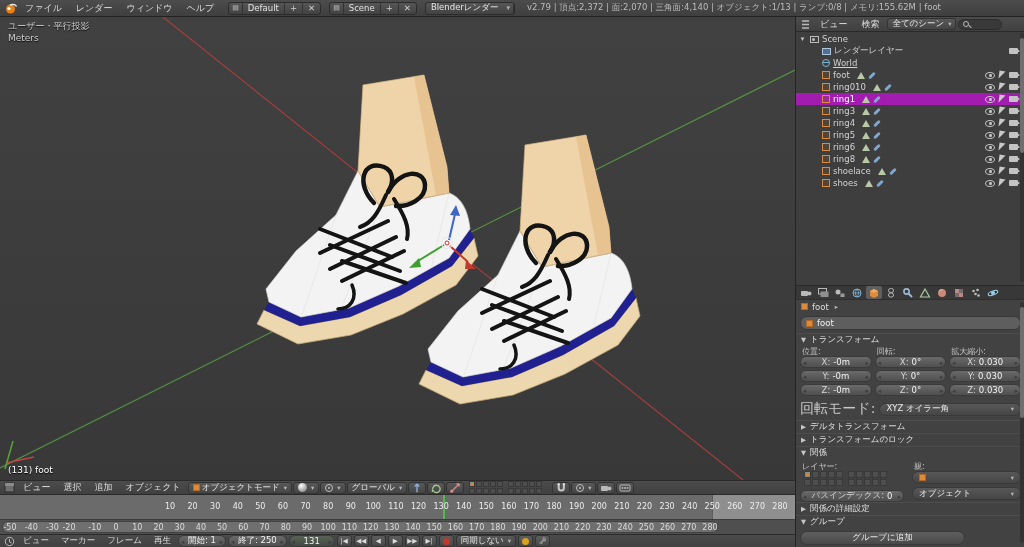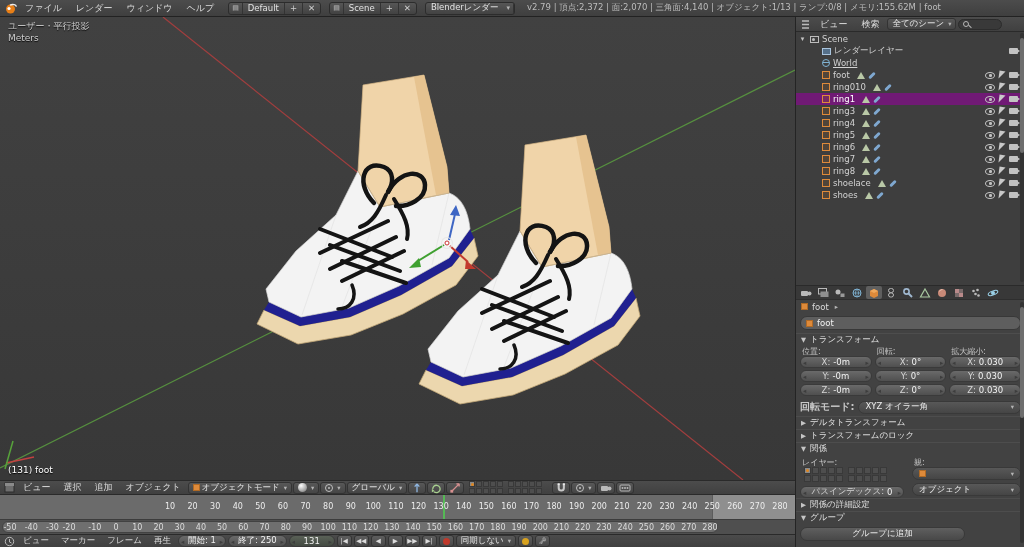--- a/index.html
+++ b/index.html
@@ -69,21 +69,21 @@
   .recdot { width:7px; height:7px; border-radius:50%; background:#c0392b; }
   .keydot { width:7px; height:7px; border-radius:50%; background:#d8a21f; }
 
   
   #right { position:absolute; left:795px; top:17px; width:229px; height:530px; background:#3e3e3e; border-left:1px solid #242424; }
   #outliner { position:absolute; left:0; top:0; width:229px; height:268px; background:#3e3e3e; }
   #ol-header { height:15px; background:linear-gradient(#4c4c4c,#404040); border-bottom:1px solid #2a2a2a;
     display:flex; align-items:center; gap:2px; padding:0 3px; }
   #outliner-body { position:absolute; left:0; top:16px; right:5px; bottom:0; overflow:hidden; }
   .ol-row { display:flex; align-items:center; height:12px; font-size:8.5px; color:#d2d2d2; gap:3px; }
-  .ol-row.sel { background:#701a75; color:#fff; }
+  .ol-row.sel { background:#a21caf; color:#fff; }
   .ol-exp { width:9px; text-align:center; font-size:7px; color:#c5c5c5; }
   .ol-label { white-space:nowrap; }
   .ol-data { display:flex; align-items:center; gap:3px; margin-left:4px; }
   .ol-toggles { margin-left:auto; display:flex; align-items:center; gap:4px; padding-right:2px; }
 
   
   .ic { display:inline-block; }
   .ic-scene { width:9px; height:7px; border:1px solid #bdbdbd; position:relative; }
   .ic-scene::after { content:""; position:absolute; left:1px; top:1px; width:3px; height:3px; border-radius:50%; background:#bdbdbd; }
   .ic-renderlayer { width:9px; height:7px; border:1px solid #a9c4dd; background:#55708a; }
@@ -117,21 +117,21 @@
   .namefield { margin:3px 4px; height:14px; display:flex; align-items:center; gap:4px; padding:0 5px;
     background:#5e5e5e; border:1px solid #383838; border-radius:7px; color:#f2f2f2; font-size:8.5px; }
   .phead { height:13px; display:flex; align-items:center; gap:4px; padding:0 5px; border-top:1px solid #4d4d4d;
     color:#e0e0e0; font-size:8.5px; }
   .tri { font-size:6.5px; color:#c5c5c5; }
   .cols { display:flex; gap:3px; padding:0 4px; }
   .col { flex:1; min-width:0; }
   .collbl { height:10px; font-size:8px; color:#c8c8c8; padding-left:2px; }
   .col .nfield { margin-bottom:2px; padding:0 8px; }
   .rowline { display:flex; align-items:center; gap:4px; padding:2px 4px; }
-  .lbl { font-size:10px; color:#c8c8c8; white-space:nowrap;font-weight:bold; }
+  .lbl { font-size:14px; color:#c8c8c8; white-space:nowrap; }
   .dropdown { flex:1; height:13px; background:linear-gradient(#585858,#454545); border:1px solid #393939; border-radius:7px;
     display:flex; align-items:center; padding:0 6px; color:#ececec; font-size:8.5px; min-width:0; }
   .rel { display:flex; gap:8px; padding:2px 4px 0 4px; }
   .rel-left { width:104px; }
   .rel-right { flex:1; }
   .btn { height:14px; margin:3px 60px 3px 4px; border-radius:7px; background:linear-gradient(#5f5f5f,#484848);
     border:1px solid #393939; display:flex; align-items:center; justify-content:center; color:#ececec; font-size:8.5px; }
 </style>
 </head>
 <body>
@@ -575,34 +575,20 @@
     </span>
     <span class="ol-toggles">
       <span class="ic ic-eye"></span>
       <span class="ic ic-cursor"></span>
       <span class="ic ic-cam"></span>
     </span>
   </div>
           <div class="ol-row" style="padding-left: 14px;">
     <span class="ol-exp"></span>
     <span class="ic ol-icon ic-object"></span>
-    <span class="ol-label">ring7</span>
-    <span class="ol-data">
-      <span class="ic ic-mesh"></span>
-      <span class="ic ic-wrench"></span>
-    </span>
-    <span class="ol-toggles">
-      <span class="ic ic-eye"></span>
-      <span class="ic ic-cursor"></span>
-      <span class="ic ic-cam"></span>
-    </span>
-  </div>
-          <div class="ol-row" style="padding-left: 14px;">
-    <span class="ol-exp"></span>
-    <span class="ic ol-icon ic-object"></span>
     <span class="ol-label">ring8</span>
     <span class="ol-data">
       <span class="ic ic-mesh"></span>
       <span class="ic ic-wrench"></span>
     </span>
     <span class="ol-toggles">
       <span class="ic ic-eye"></span>
       <span class="ic ic-cursor"></span>
       <span class="ic ic-cam"></span>
     </span>

